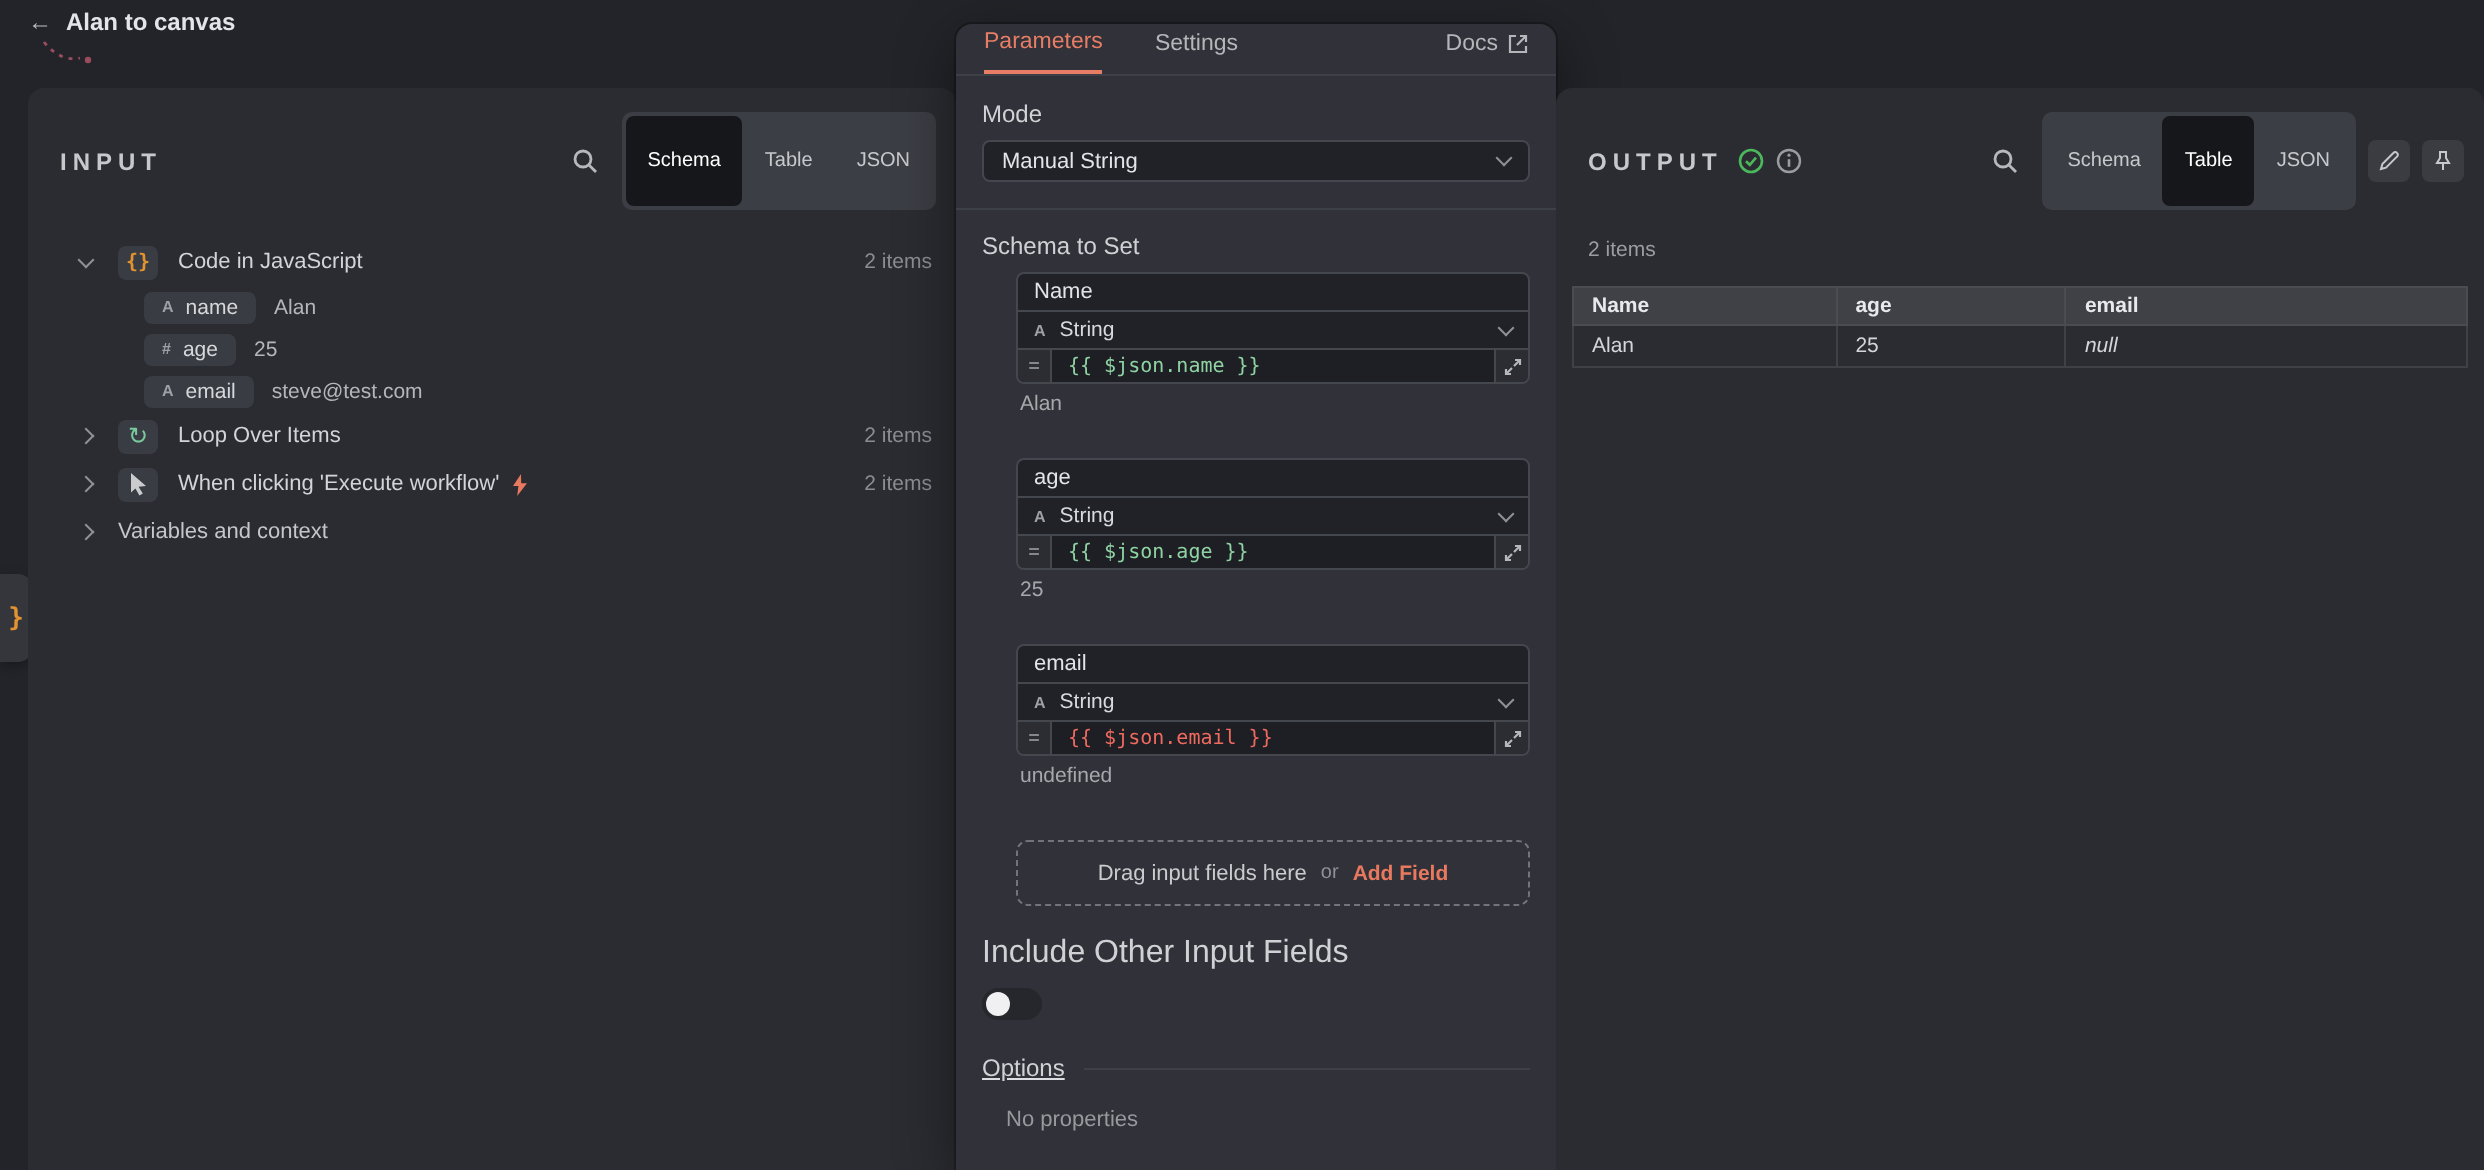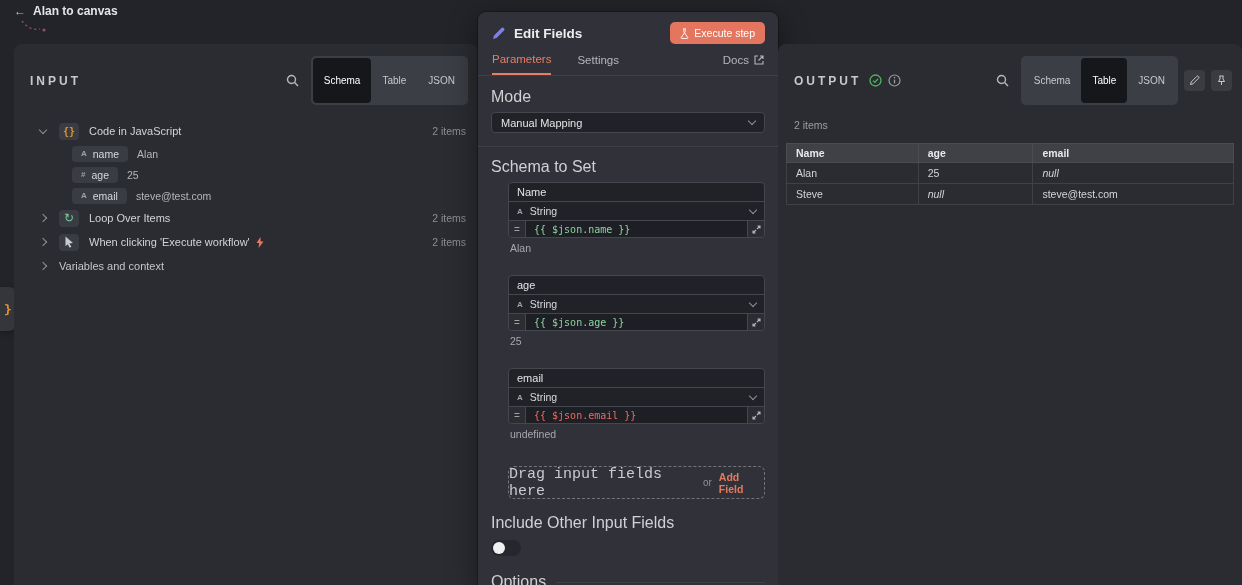--- a/index.html
+++ b/index.html
@@ -69,21 +69,21 @@
   .exec-btn { margin-left:auto; background:#e4765f; color:#fff; border:none; border-radius:5px;
     font-size:10.5px; padding:5px 10px; display:flex; align-items:center; gap:5px; cursor:pointer;
     font-family:"Liberation Sans", sans-serif; }
   .ndv-tabs { display:flex; align-items:center; padding:2px 14px 0 14px; border-bottom:1px solid #3e4047; height:26px;justify-content:flex-end; }
   .tab { font-size:11.5px; color:#b4b6ba; padding-bottom:8px; cursor:pointer; }
   .tab.active { color:#e87d66; border-bottom:2px solid #e87d66; }
   .tab + .tab { margin-left:26px; }
   .docs-link { margin-left:auto; color:#b4b6ba; font-size:11.5px; display:flex; align-items:center; gap:5px;
     padding-bottom:8px; cursor:pointer; }
   .ndv-body { padding:12px 13px 0 13px; }
-  .fld-label { font-size:16px; color:#cfd1d4; margin-bottom:6px; }
+  .fld-label { font-size:12px; color:#cfd1d4; margin-bottom:6px; }
   .select-box { height:21px; background:#212228; border:1px solid #45474e; border-radius:4px;
     display:flex; align-items:center; padding:0 9px; font-size:11px; color:#e3e4e7; cursor:pointer; }
   .select-box .chev { margin-left:auto; transform:rotate(45deg); margin-top:-3px; }
   .hr { height:1px; background:#3e4047; margin:13px -13px 11px -13px; }
   .fields-wrap { margin-left:17px; }
   .field-card { width:257px; margin-bottom:21px; }
   .name-input { width:100%; height:20px; background:#212228; border:1px solid #45474e; border-radius:4px 4px 0 0;
     color:#e3e4e7; font-size:11px; padding:0 8px; font-family:"Liberation Sans", sans-serif; outline:none; }
   .type-select { height:20px; margin-top:-1px; border-radius:0; background:#212228; border:1px solid #45474e;
     display:flex; align-items:center; gap:7px; padding:0 8px; font-size:10.5px; color:#d8dadd; cursor:pointer; }
@@ -93,21 +93,21 @@
   .eq-box { width:17px; background:#2c2d33; border-right:1px solid #45474e; color:#a0a2a6; font-size:10px;
     display:flex; align-items:center; justify-content:center; cursor:pointer; flex:none; }
   .expr-text { flex:1; background:#1d1f24; display:flex; align-items:center; padding:0 8px;
     font-family:"DejaVu Sans Mono", monospace; font-size:10px; color:#8fd3a3; cursor:text; white-space:nowrap; overflow:hidden; }
   .expr-text.error { color:#ef6a5e; }
   .expand-btn { width:17px; background:#2c2d33; border:none; border-left:1px solid #45474e;
     display:flex; align-items:center; justify-content:center; cursor:pointer; flex:none; }
   .preview { margin:4px 0 0 2px; font-size:10.5px; color:#a6a8ac; }
   .drag-box { margin:26px 0 0 17px; width:257px; height:33px; border:1px dashed #72747a; border-radius:6px;
     display:flex; align-items:center; justify-content:center; gap:7px; }
-  .drag-text { color:#c9cbce; font-size:15px;font-family:Liberation Mono, monospace; }
+  .drag-text { color:#c9cbce; font-size:11px; }
   .or-text { color:#8e9094; font-size:10px; }
   .add-field { color:#e8795f; font-size:10.5px; font-weight:bold; cursor:pointer; }
   .toggle-label { margin-top:15px; font-size:16px; color:#cfd1d4; }
   .toggle { margin-top:8px; width:30px; height:16px; background:#26272c; border-radius:9px; position:relative; cursor:pointer; }
   .toggle .knob { position:absolute; left:2px; top:2px; width:12px; height:12px; border-radius:50%; background:#f0f0f2; }
   .options-row { margin-top:17px; display:flex; align-items:center; gap:10px;text-decoration:underline; }
   .options-row .line { flex:1; height:1px; background:#3e4047; }
   .no-props { margin:13px 0 0 12px; font-size:11px; color:#97999d; }
 
   
@@ -216,49 +216,37 @@
     </div>
 
     <div class="tree-row plain-row">
       <span class="chev right"></span>
       <span style="margin-left:13px;">Variables and context</span>
     </div>
   </div>
 </section>
 
 <section class="ndv">
-  <div class="ndv-header">
-    <svg width="15" height="15" viewBox="0 0 15 15">
-      <path d="M2 13 L3 9.5 L10.5 2 a1.6 1.6 0 0 1 2.3 0 l0.2 0.2 a1.6 1.6 0 0 1 0 2.3 L5.5 12 Z" fill="#7d7ff0"></path>
-    </svg>
-    <span class="ndv-title">Edit Fields</span>
-    <button class="exec-btn">
-      <svg width="9" height="11" viewBox="0 0 10 12">
-        <path d="M3.6 0.8 H6.4 M4.2 0.8 V4 L8.6 10.4 a0.7 0.7 0 0 1 -0.6 1.1 H2 a0.7 0.7 0 0 1 -0.6 -1.1 L5.8 4 V0.8" stroke="#fff" stroke-width="1" fill="none"></path>
-      </svg>
-      <span>Execute step</span>
-    </button>
-  </div>
 
   <div class="ndv-tabs">
     <span class="tab active">Parameters</span>
     <span class="tab">Settings</span>
     <span class="docs-link">
       <span>Docs</span>
       <svg width="10" height="10" viewBox="0 0 10 10">
         <path d="M4 1 H1 V9 H9 V6" stroke="#b4b6ba" stroke-width="1.1" fill="none"></path>
         <path d="M6 1 H9 V4 M9 1 L4.5 5.5" stroke="#b4b6ba" stroke-width="1.1" fill="none"></path>
       </svg>
     </span>
   </div>
 
   <div class="ndv-body">
     <div class="fld-label">Mode</div>
     <div class="select-box">
-      <span>Manual Mapping</span>
+      <span>Manual String</span>
       <span class="chev"></span>
     </div>
 
     <div class="hr"></div>
     <div class="fld-label">Schema to Set</div>
 
     <div class="fields-wrap">
 
       <div class="field-card">
         <input class="name-input" value="Name" style="">
@@ -384,20 +372,15 @@
         <th class="c-age">age</th>
         <th class="c-email">email</th>
       </tr>
     </thead>
     <tbody>
       <tr>
         <td>Alan</td>
         <td>25</td>
         <td class="null-val">null</td>
       </tr>
-      <tr>
-        <td>Steve</td>
-        <td class="null-val">null</td>
-        <td>steve@test.com</td>
-      </tr>
     </tbody>
   </table>
 </section>
 
 </body></html>

